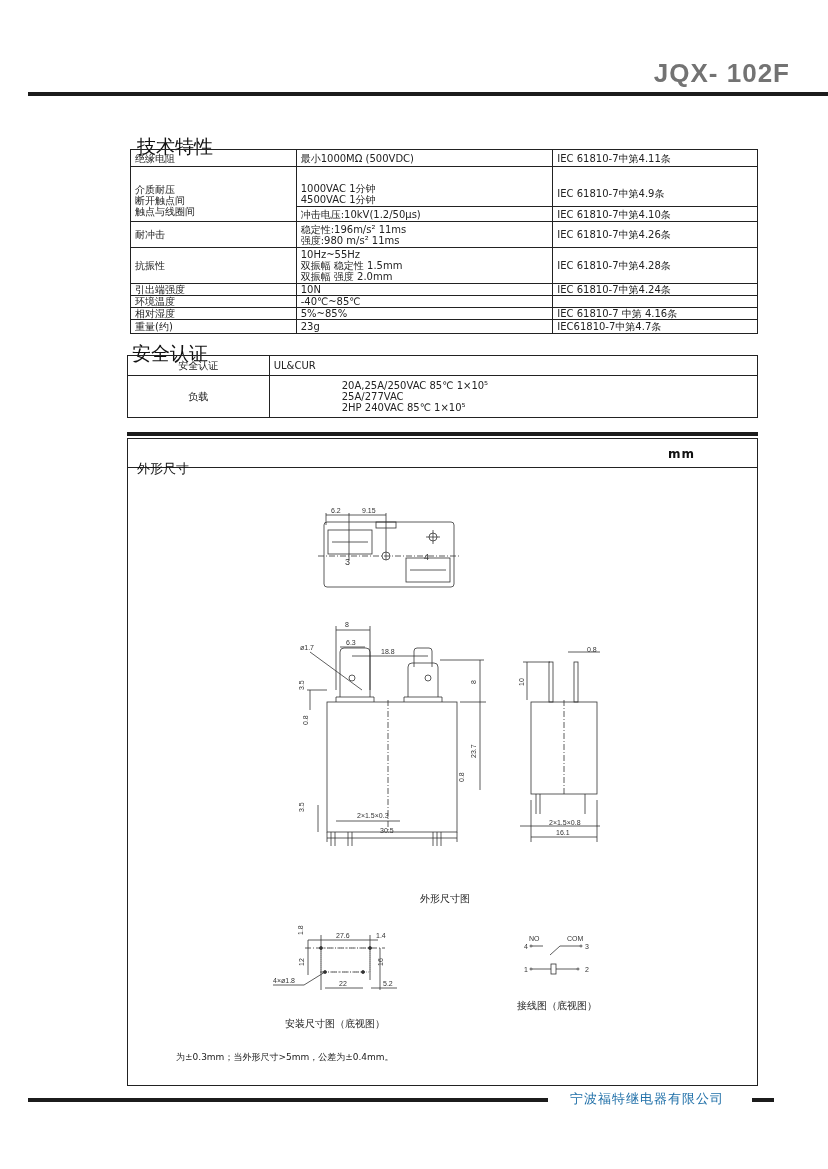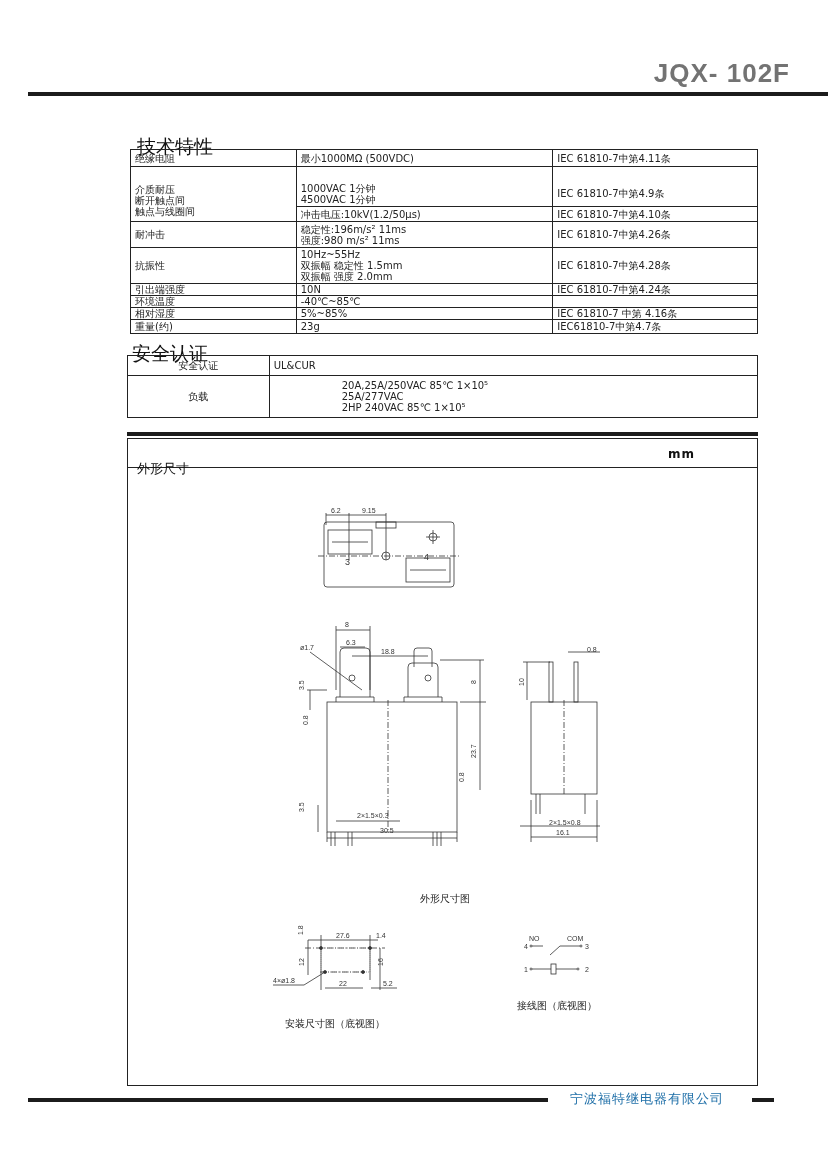--- a/index.html
+++ b/index.html
@@ -261,17 +261,18 @@
     <line x1="556" y1="969" x2="577" y2="969"></line>
       <circle cx="578" cy="969" r="1"></circle>
   </g>
 </svg>
 
 <div class="caption" style="left:420px;top:892px;">外形尺寸图</div>
 <div class="caption" style="left:285px;top:1017px;">安装尺寸图（底视图）</div>
 <div class="caption" style="left:517px;top:999px;">接线图（底视图）</div>
 
 <div class="note">
+  <div style="padding-left:22px;">为±0.3mm；当外形尺寸&gt;5mm，公差为±0.4mm。</div>
 </div>
 
 <div class="bottom-rule"></div>
 <div class="company">宁波福特继电器有限公司</div>
 <div class="bottom-rule2"></div>
 
 </body></html>

